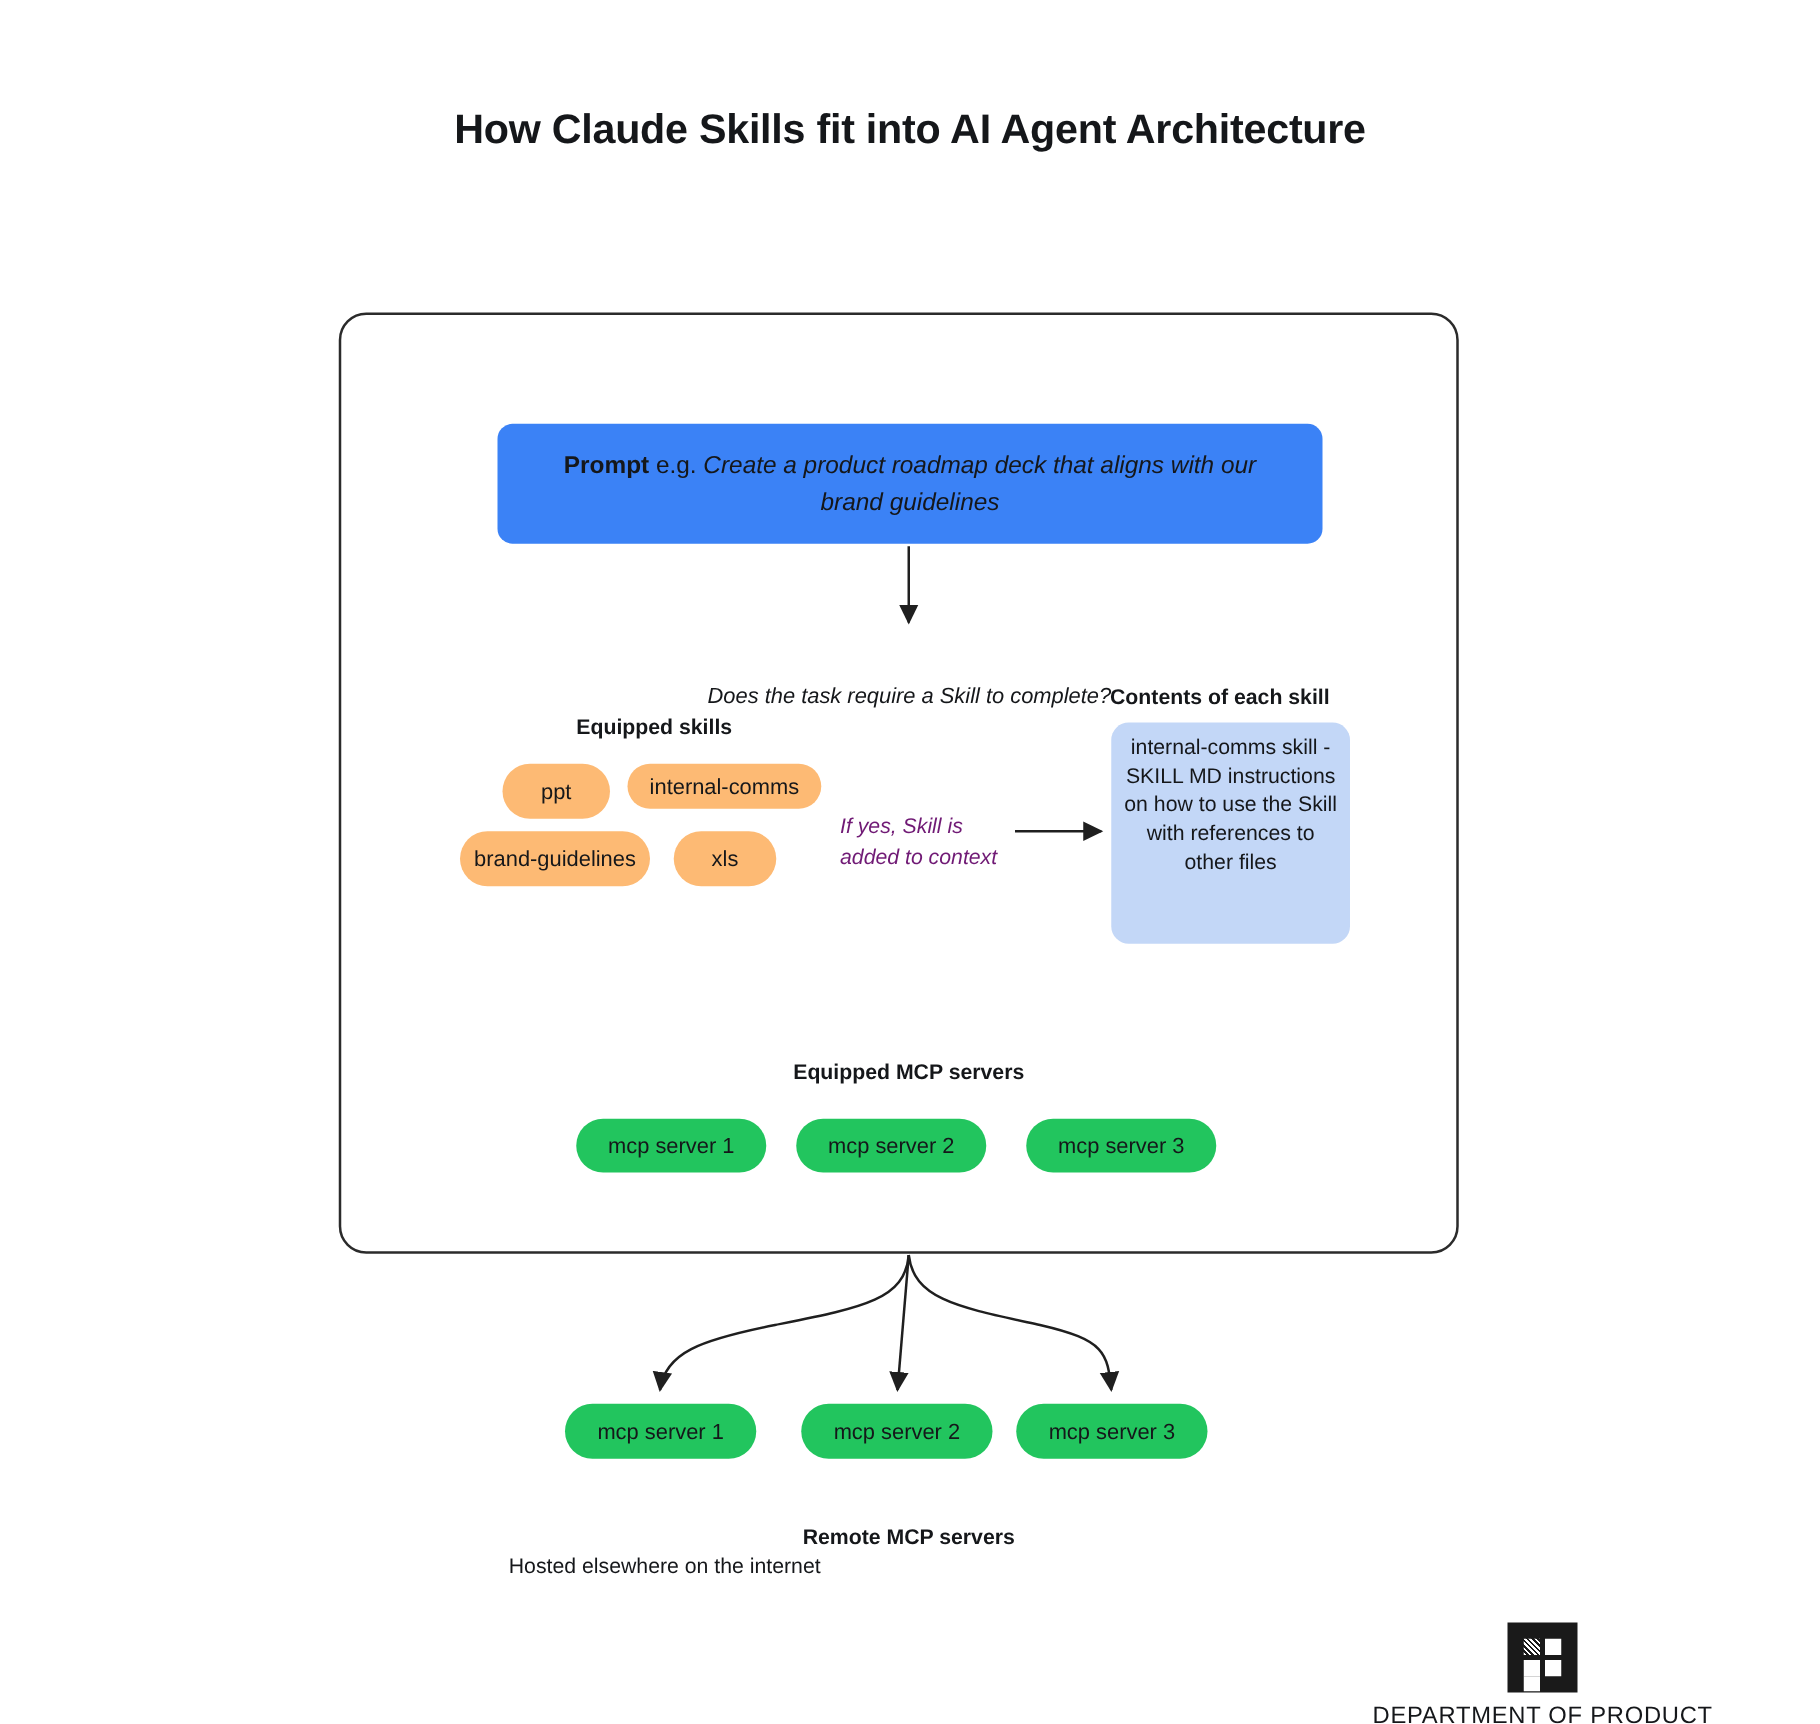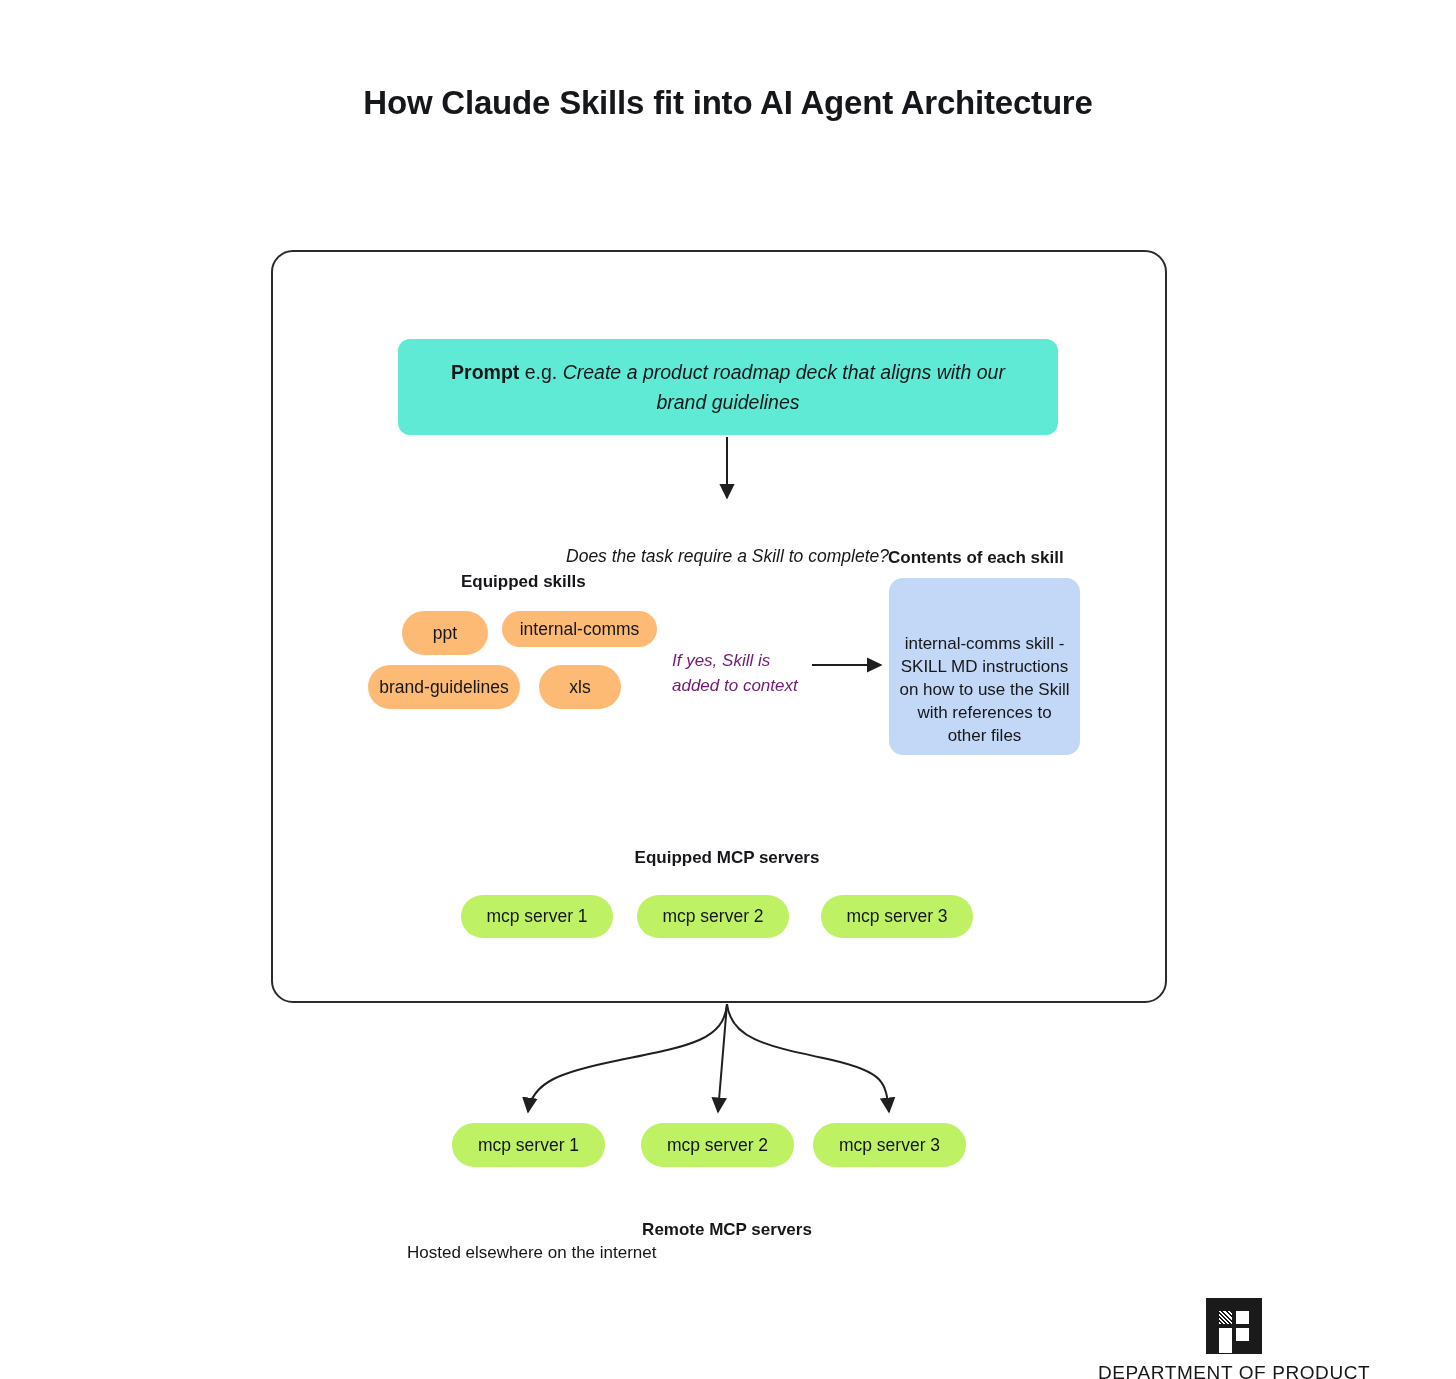--- a/index.html
+++ b/index.html
@@ -49,21 +49,21 @@
     border-radius: 22px;
     box-sizing: border-box;
     background: #ffffff;
   }
 
   
   #prompt-box {
     position: absolute;
     left: 398px; top: 339px;
     width: 660px; height: 96px;
-    background: #5eead4;
+    background: #3b82f6;
     border-radius: 12px;
     box-sizing: border-box;
     display: flex;
     align-items: center;
     justify-content: flex-end;
     padding: 6px 26px;
     text-align: center;
     font-size: 19.5px;
     line-height: 30px;
     color: #15171a;
@@ -112,21 +112,21 @@
     display: flex;
     align-items: center;
     justify-content: center;
     border-radius: 999px;
     font-size: 17.5px;
     color: #15171a;
     box-sizing: border-box;
     white-space: nowrap;
   }
   .pill-blue { background: #fdba74; }
-  .pill-pink { background: #bef264; }
+  .pill-pink { background: #22c55e; }
 
   #skill-ppt            { left: 402px;  top: 611px; width: 86px;  height: 44px; }
   #skill-internal-comms { left: 502px;  top: 611px; width: 155px; height: 36px; }
   #skill-brand-guidelines { left: 368px; top: 665px; width: 152px; height: 44px; }
   #skill-xls            { left: 539px;  top: 665px; width: 82px;  height: 44px; }
 
   #mcp-local-1 { left: 461px; top: 895px; width: 152px; height: 43px; }
   #mcp-local-2 { left: 637px; top: 895px; width: 152px; height: 43px; }
   #mcp-local-3 { left: 821px; top: 895px; width: 152px; height: 43px; }
 
@@ -147,21 +147,21 @@
 
   
   #skill-contents-box {
     position: absolute;
     left: 889px; top: 578px;
     width: 191px; height: 177px;
     background: #c3d7f7;
     border-radius: 14px;
     box-sizing: border-box;
     display: flex;
-    align-items: flex-end;
+    align-items: flex-start;
     justify-content: center;
     padding: 8px 10px;
     text-align: center;
     font-size: 17px;
     line-height: 23px;
     color: #15171a;
   }
 
   
   #remote-head {

